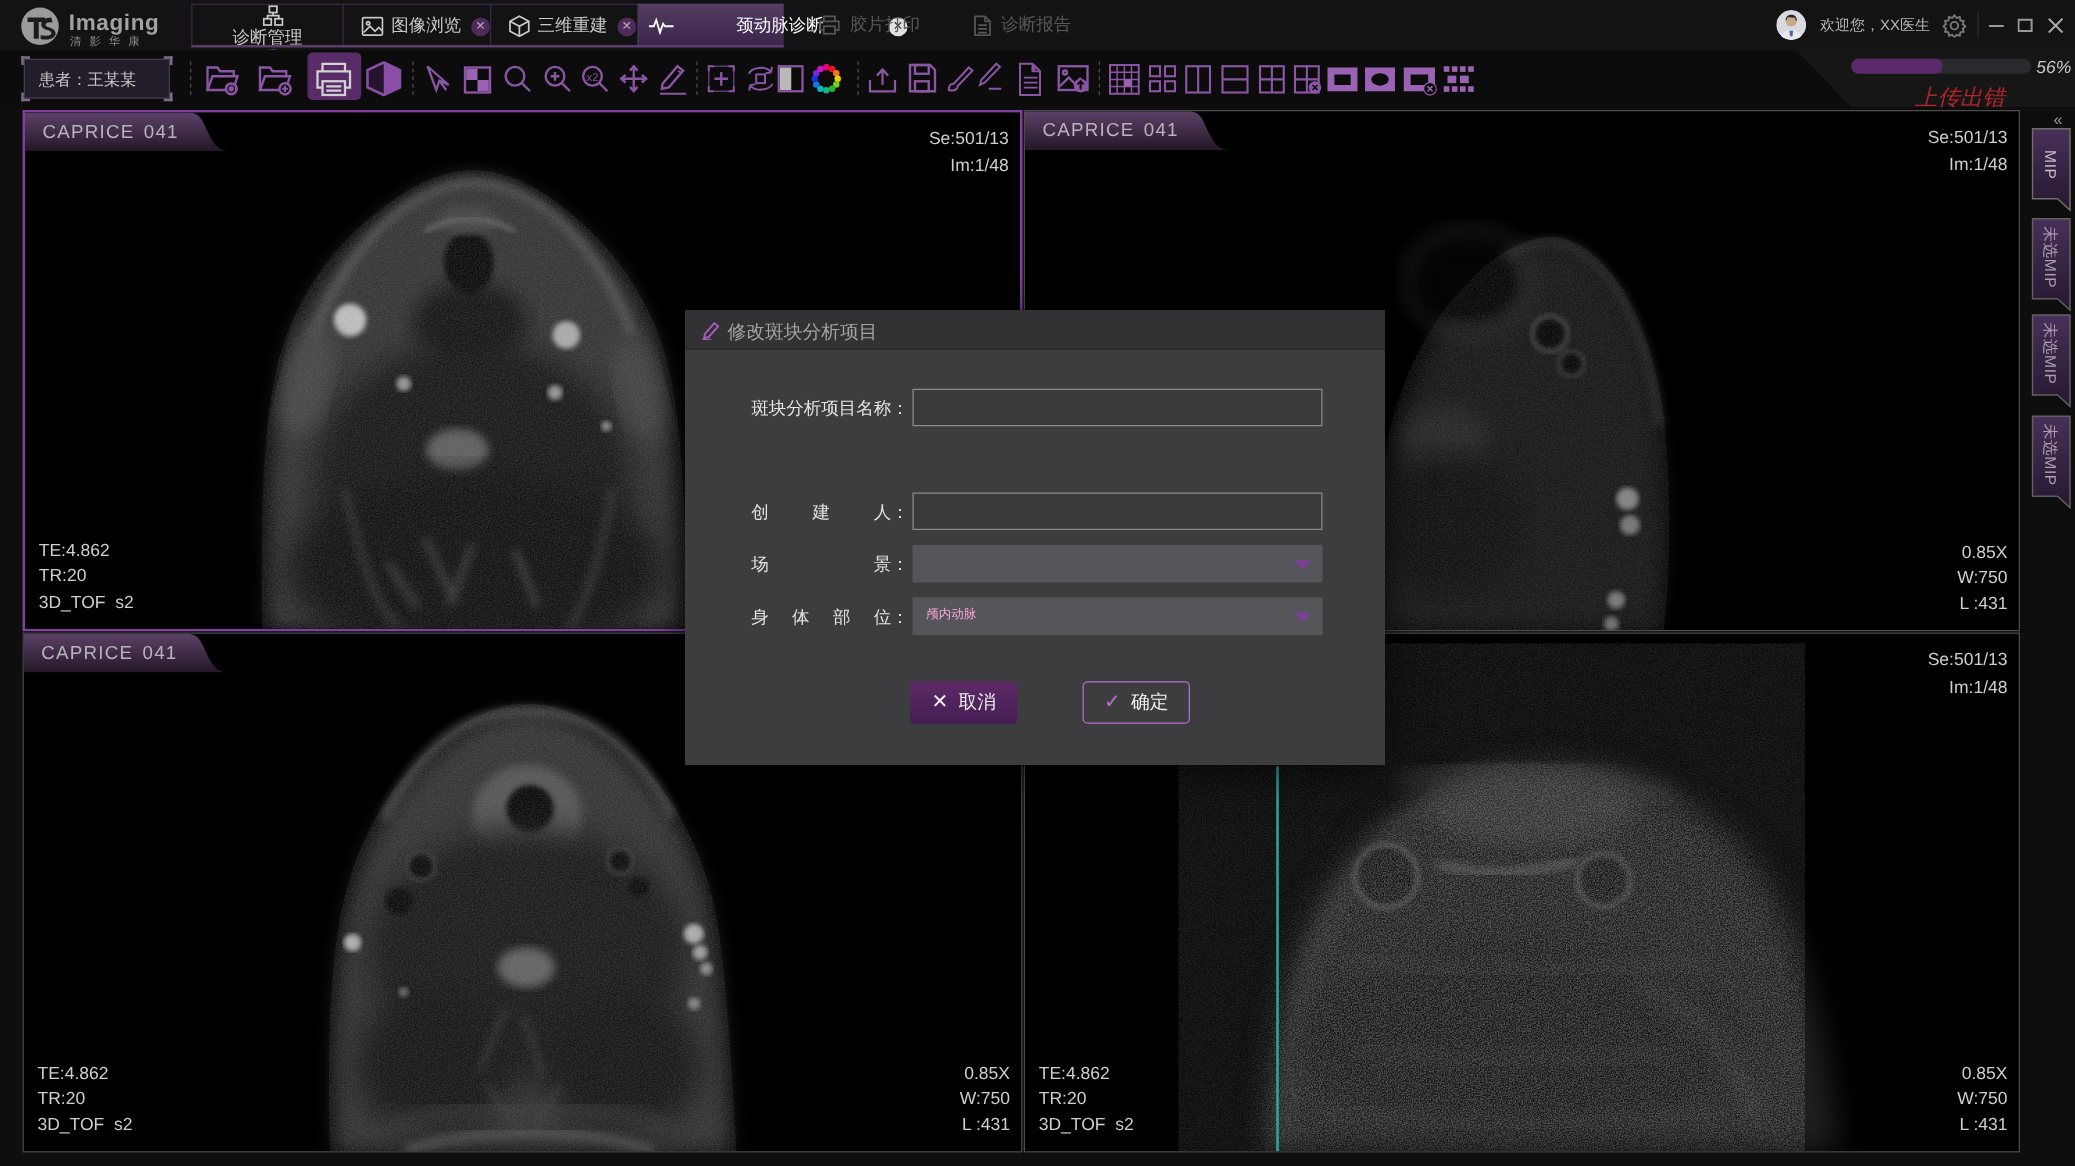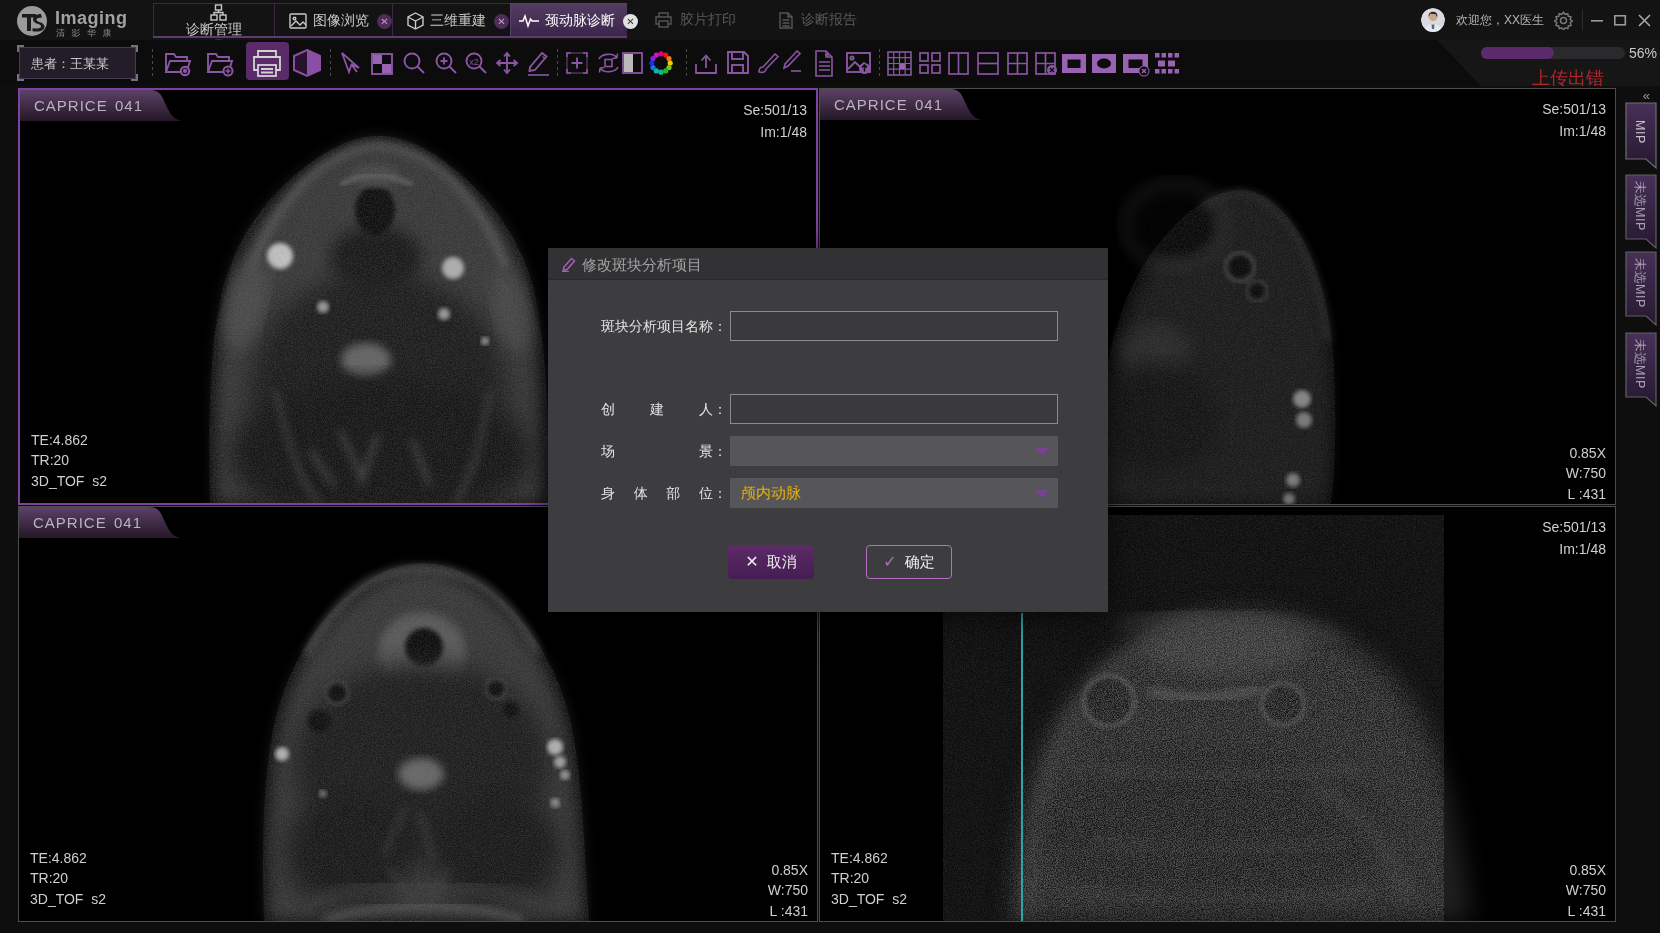--- a/index.html
+++ b/index.html
@@ -10,21 +10,21 @@
 
 #titlebar { position:absolute; left:0; top:0; width:1660px; height:40px; background:#131313; }
 #logo { position:absolute; left:16px; top:5px; }
 #logoTxt { position:absolute; left:55px; top:8px; color:#a2a2a2; font-size:18px; font-weight:bold; letter-spacing:0.5px; }
 #logoSub { position:absolute; left:56px; top:27px; color:#8a8a8a; font-size:9px; letter-spacing:6.5px; }
 .tab { position:absolute; top:3px; height:35px; display:flex; align-items:center; color:#c9c9c9; font-size:14px;
   white-space:nowrap; border-top:1px solid #3c2747; border-left:1px solid #3c2747; }
 .tab .ic { margin-right:6px; display:flex; }
 .tab .cls { margin-left:8px; width:15px; height:15px; border-radius:50%; background:#4e2b58; color:#b9a4c0;
   font-size:10px; line-height:15px; text-align:center; flex:0 0 15px; }
-.tab.active { background:linear-gradient(#523d61,#3a2349); color:#fff; border-color:#5a3f6b; }
+.tab.active { background:linear-gradient(#523d61,#3a2349); color:#fff; border-color:#5a3f6b;gap:44px; }
 .tab.active .cls { background:#e2e2e2; color:#333; }
 #tabline { position:absolute; left:153px; top:36px; width:474px; height:2px; background:#5e3a6e; }
 .dimtab { position:absolute; top:0; height:40px; display:flex; align-items:center; color:#585858; font-size:14px; white-space:nowrap; }
 .dimtab .ic { margin-right:8px; display:flex; }
 #userArea { position:absolute; right:0; top:0; height:40px; display:flex; align-items:center; }
 #avatar { width:24px; height:24px; border-radius:50%; overflow:hidden; }
 #welcome { color:#b5b5b5; font-size:12px; margin-left:11px; }
 #tbsep { width:1px; height:22px; background:#2e2e2e; margin:0 8px 0 9px; }
 .winbtn { color:#9a9a9a; }
 
@@ -35,40 +35,40 @@
 #patientBox span { position:absolute; left:11px; top:7px; color:#c6c6c6; font-size:13px; }
 .corner { position:absolute; width:7px; height:7px; border:2px solid #7c6c8a; }
 .c-tl { left:-3px; top:-3px; border-right:none; border-bottom:none; }
 .c-tr { right:-3px; top:-3px; border-left:none; border-bottom:none; }
 .c-bl { left:-3px; bottom:-3px; border-right:none; border-top:none; }
 .c-br { right:-3px; bottom:-3px; border-left:none; border-top:none; }
 .vsep { position:absolute; top:9px; width:1px; height:28px;
   background-image:linear-gradient(#4a4a4a 3px, transparent 3px); background-size:1px 6px; }
 #printerBtn { position:absolute; left:246px; top:2px; width:43px; height:38px; background:#5a2b69; border-radius:4px; }
 #progressPanel { position:absolute; left:1437px; top:0; width:223px; height:46px; background:#161616;
-  clip-path:polygon(0 0, 223px 0, 223px 46px, 44px 46px); }
+  clip-path:polygon(0 0, 223px 0, 223px 46px, 44px 46px);font-style:italic; }
 #progTrack { position:absolute; left:44px; top:7px; width:144px; height:12px; background:#2a2a2c; border-radius:6px; }
 #progFill { position:absolute; left:0; top:0; width:73px; height:12px; background:#5b2a6d; border-radius:6px; }
 #progPct { position:absolute; right:3px; top:5px; color:#c9c9c9; font-size:14px; }
 #progErr { position:absolute; left:95px; top:26px; color:#b2262b; font-size:18px; }
 
 
 .vp { position:absolute; background:#000; }
 #vp1 { left:18px; top:88px; width:800px; height:417px; border:2px solid #7e41a0; }
 #vp2 { left:819px; top:88px; width:797px; height:417px; border:1px solid #4c4c4c; }
 #vp3 { left:18px; top:506px; width:800px; height:416px; border:1px solid #4c4c4c; }
 #vp4 { left:819px; top:506px; width:797px; height:416px; border:1px solid #4c4c4c; }
 .vp svg.img { position:absolute; left:0; top:0; }
 .banner { position:absolute; left:0; top:0; }
 .bannertxt { position:absolute; left:0; top:7px; width:165px; color:#b9b3bd; font-size:15px; }
 .bannertxt b { position:absolute; left:14px; font-weight:normal; letter-spacing:1px; }
 .bannertxt i { position:absolute; left:95px; font-style:normal; letter-spacing:1px; }
 .otr { position:absolute; right:9px; top:9px; text-align:right; color:#cfcfcf; font-size:14px; line-height:22px; }
 .obl { position:absolute; left:11px; bottom:12px; color:#cfcfcf; font-size:14px; line-height:20.5px; }
-.obr { position:absolute; right:9px; bottom:0; text-align:right; color:#cfcfcf; font-size:14px; line-height:20.5px; }
+.obr { position:absolute; right:9px; bottom:12px; text-align:right; color:#cfcfcf; font-size:14px; line-height:20.5px; }
 
 
 #sidebar { position:absolute; right:0; top:88px; width:44px; height:845px; }
 #collapse { position:absolute; right:10px; top:0px; color:#9a9a9a; font-size:13px; }
 .stab { position:absolute; right:3px; width:32px; color:#a9a0b1; font-size:12.5px; }
 .stab svg { position:absolute; left:0; top:0; }
 .stabtxt { position:absolute; left:0; top:0; height:20px; line-height:20px; white-space:nowrap;
   transform-origin:left top; letter-spacing:0.5px; }
 
 
@@ -76,21 +76,21 @@
   box-shadow:0 4px 30px rgba(0,0,0,0.65); }
 #mhead { position:absolute; left:0; top:0; width:560px; height:32px; background:#323235; border-bottom:1px solid #2a2a2c; }
 #mtitle { position:absolute; left:34px; top:8px; color:#a3a3a3; font-size:15px; }
 .mrow { position:absolute; left:0; width:560px; height:46px; }
 .mlabel { position:absolute; left:53px; top:7px; width:130px; color:#e3e3e3; font-size:14px; white-space:nowrap; }
 .mlabel .j { display:inline-block; width:112px; text-align:justify; text-align-last:justify; }
 .minput { position:absolute; left:182px; top:0; width:328px; height:30px; border:1px solid #8b8b8f; background:#3a3a3d; }
 .mselect { position:absolute; left:182px; top:0; width:328px; height:30px; background:#55555a; }
 .mselect .arr { position:absolute; right:9px; top:12px; width:0; height:0;
   border-left:7px solid transparent; border-right:7px solid transparent; border-top:8px solid #7a4292; }
-.mselect .val { position:absolute; left:11px; top:6px; color:#eab308; font-size:15px;text-align:center; }
+.mselect .val { position:absolute; left:11px; top:6px; color:#f9a8d4; font-size:10px;text-align:center; }
 #btnCancel { position:absolute; left:180px; top:297px; width:86px; height:34px; border-radius:4px;
   background:linear-gradient(#5e2b68,#441d53); color:#efefef; font-size:15px; text-align:center; line-height:34px; }
 #btnOk { position:absolute; left:318px; top:297px; width:86px; height:34px; border-radius:4px;
   background:transparent; border:1px solid #b76ec9; color:#efefef; font-size:15px; text-align:center; line-height:32px; }
 </style>
 </head>
 <body>
 <div id="app">
   <div id="titlebar">
     <svg id="logo" width="32" height="32" viewBox="0 0 32 32">

